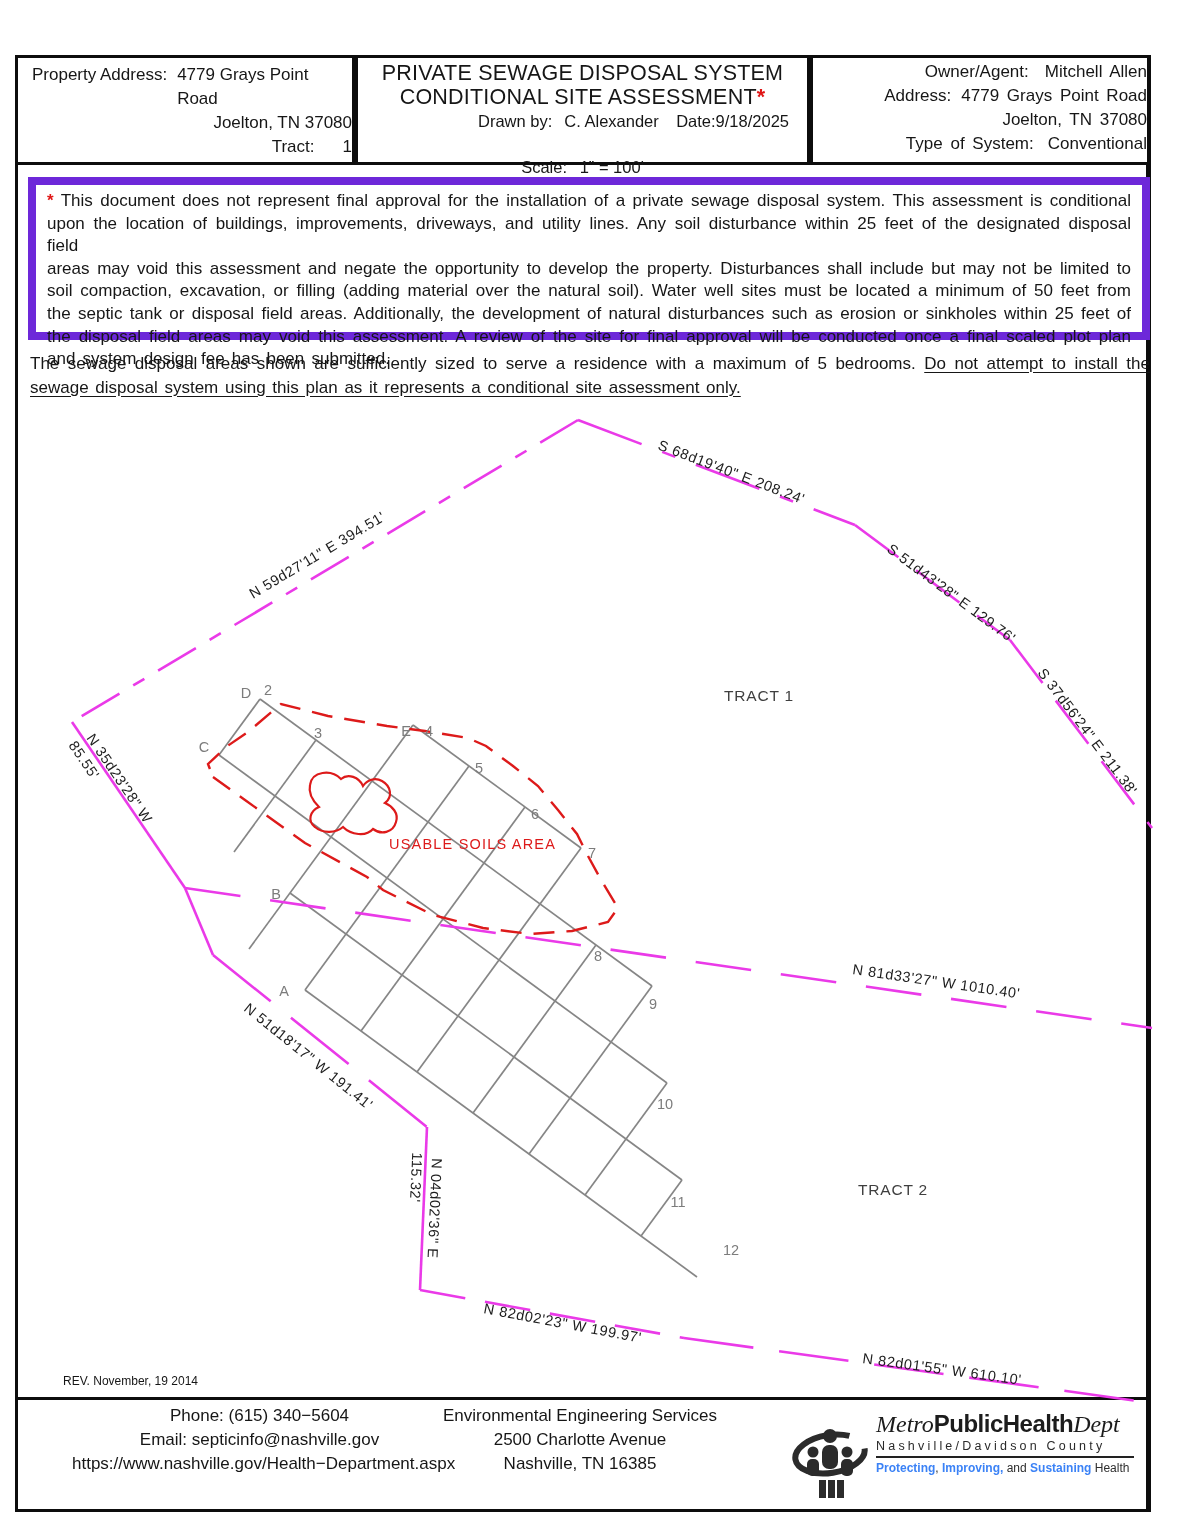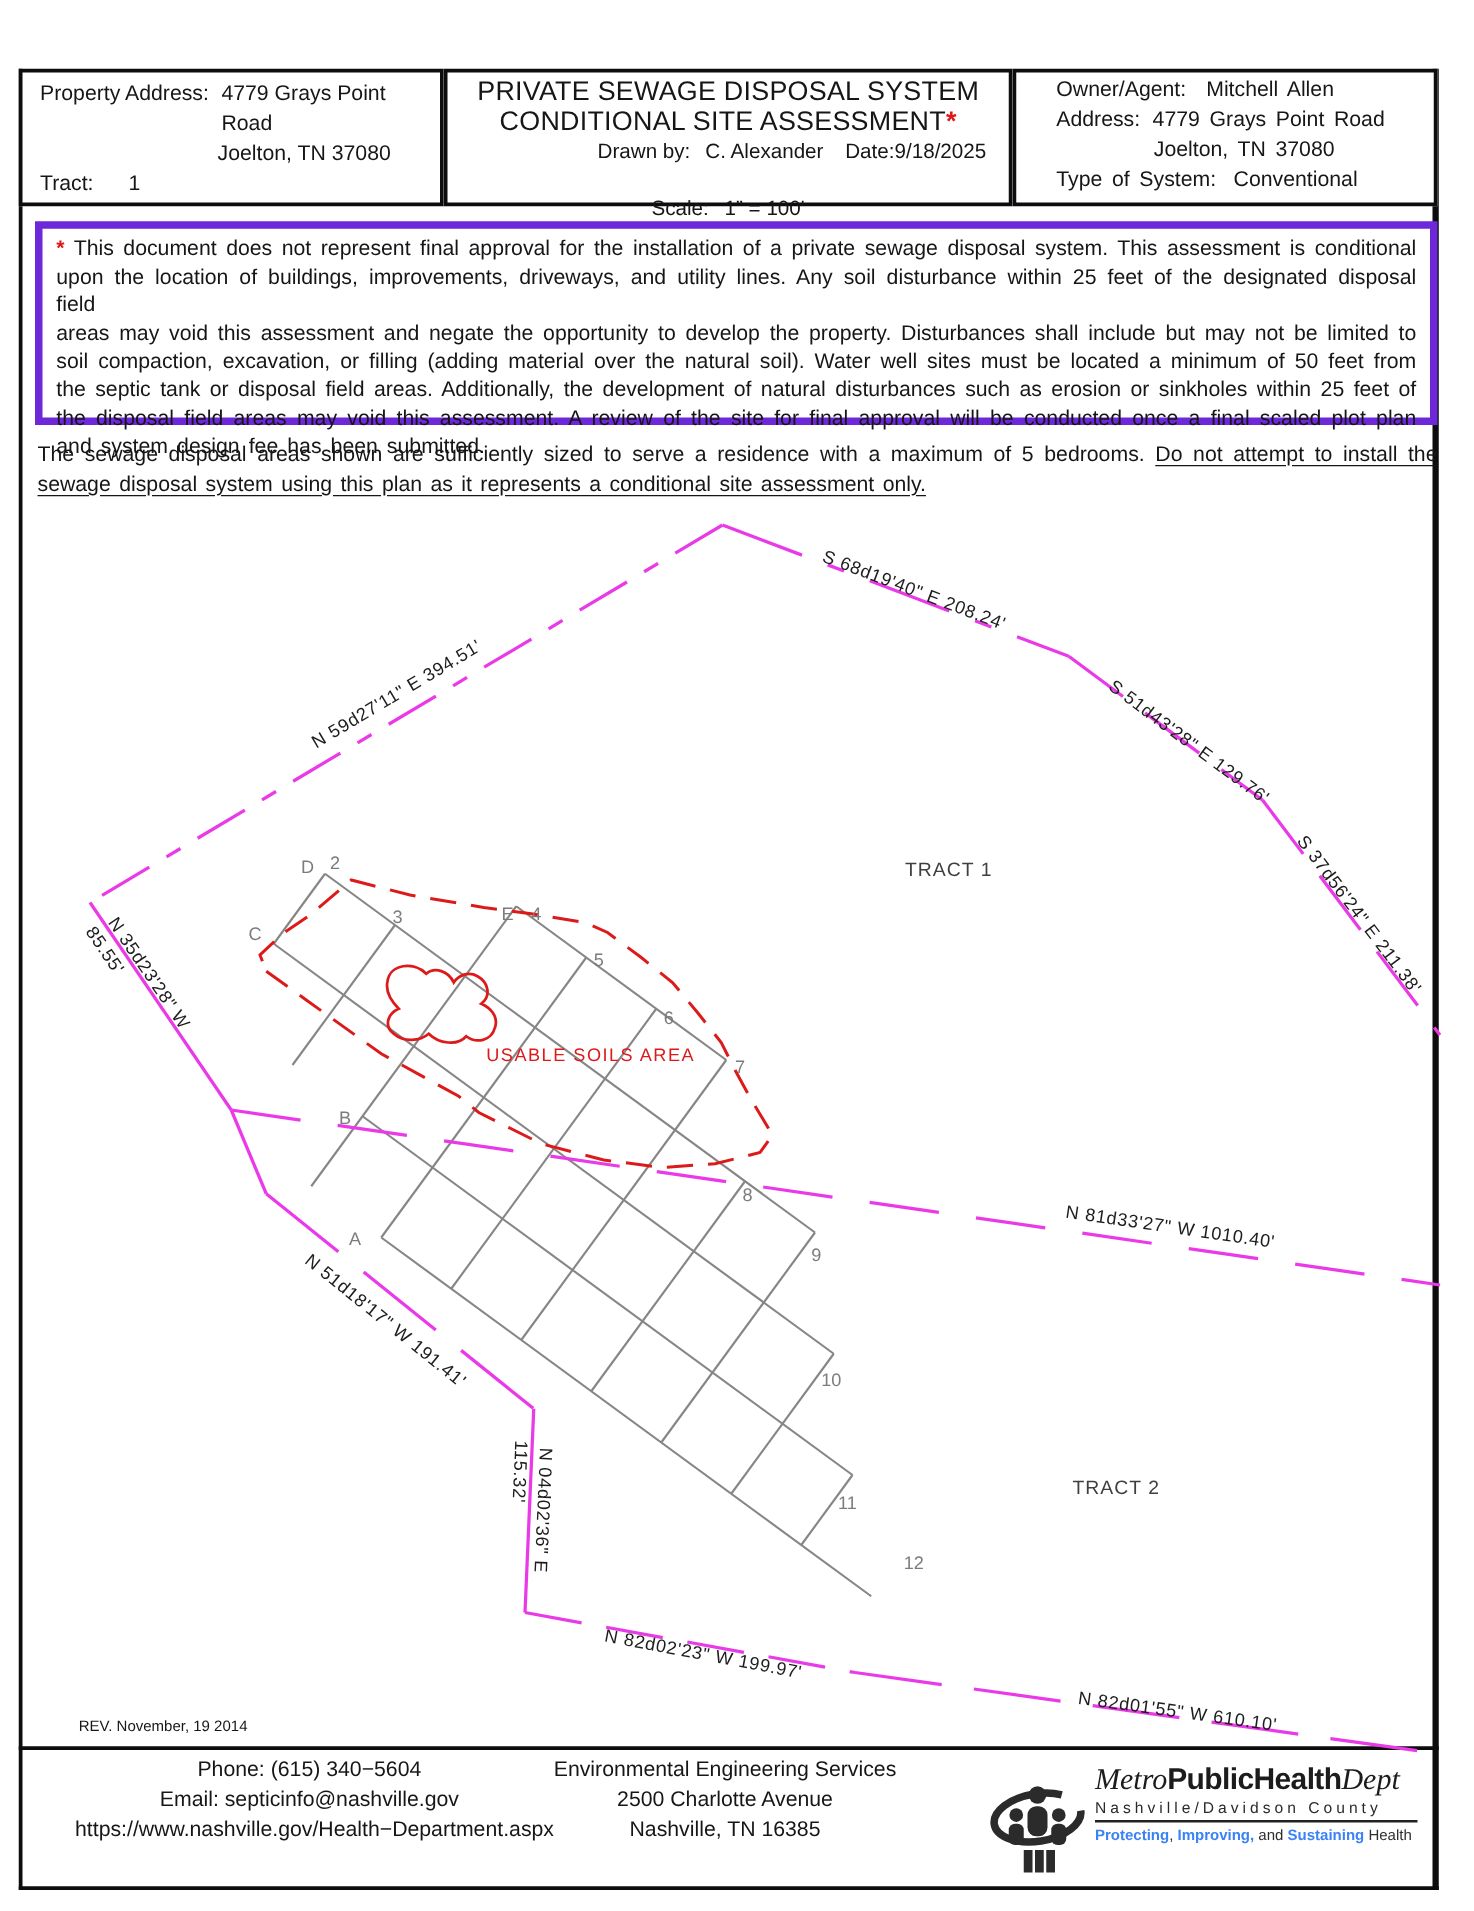--- a/index.html
+++ b/index.html
@@ -3,25 +3,25 @@
 <meta charset="utf-8">
 <style>
   html,body{margin:0;padding:0;background:#fff;}
   #page{position:relative;width:1179px;height:1529px;background:#ffffff;
         font-family:"Liberation Sans",sans-serif;color:#161616;overflow:hidden;}
   .abs{position:absolute;}
   
   .frame{position:absolute;background:#0d0d0d;}
   
   .hbox{position:absolute;border:3px solid #0d0d0d;background:#fff;box-sizing:border-box;font-size:17px;line-height:24px;}
-  .hbox .row{display:flex;padding:0 0 0 14px;}
+  .hbox .row{display:flex;padding:0 0 0 14px;justify-content:flex-end;}
   .lbl{white-space:nowrap;}
   
   #warnbox{position:absolute;left:28px;top:177px;width:1122px;height:163px;box-sizing:border-box;
-           border:6px solid #6d28d9;padding:5px 11px 0 11px;font-size:17px;line-height:22.6px;word-spacing:2.5px;}
+           border:8px solid #6d28d9;padding:5px 11px 0 11px;font-size:17px;line-height:22.6px;word-spacing:2.5px;}
   #warnbox .wline{text-align:justify;text-align-last:justify;}
   #warnbox .wline.last{text-align-last:left;}
   .redstar{color:#e01616;font-weight:bold;}
   
   #note{position:absolute;left:30px;top:352px;width:1120px;font-size:17px;line-height:24px;word-spacing:2px;}
   #note .n1{text-align:justify;text-align-last:justify;}
   #note u{text-underline-offset:3px;}
   
   #rev{position:absolute;left:63px;top:1374px;font-size:12px;}
   .fcol{position:absolute;text-align:center;font-size:17px;line-height:24px;}
@@ -206,21 +206,21 @@
 
   <div id="note">
     <div class="n1">
       <span>The sewage disposal areas shown are sufficiently sized to serve a residence with a maximum of 5 bedrooms.  </span><u>Do not attempt to install the</u>
     </div>
     <div><u>sewage disposal system using this plan as it represents a conditional site assessment only.</u></div>
   </div>
 
   <div id="rev">REV.  November,  19  2014</div>
 
-  <div class="fcol" style="left:60px;top:1404px;width:375px;">
+  <div class="fcol" style="left:72px;top:1404px;width:375px;">
     <div>Phone:  (615)  340−5604</div>
     <div>Email:  septicinfo@nashville.gov</div>
     <div>https://www.nashville.gov/Health−Department.aspx</div>
   </div>
 
   <div class="fcol" style="left:430px;top:1404px;width:300px;">
     <div>Environmental  Engineering  Services</div>
     <div>2500  Charlotte  Avenue</div>
     <div>Nashville,  TN  16385</div>
   </div>

